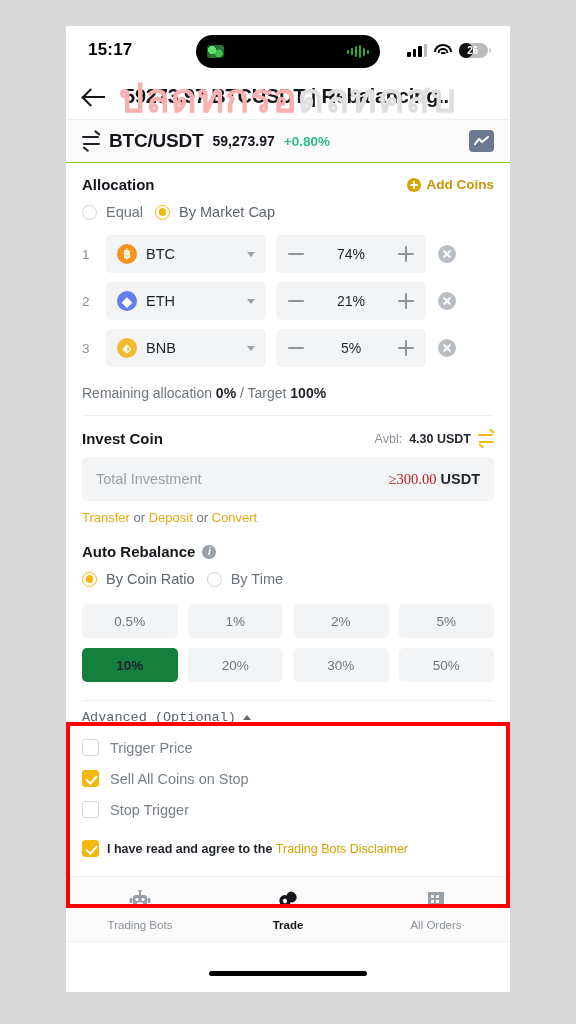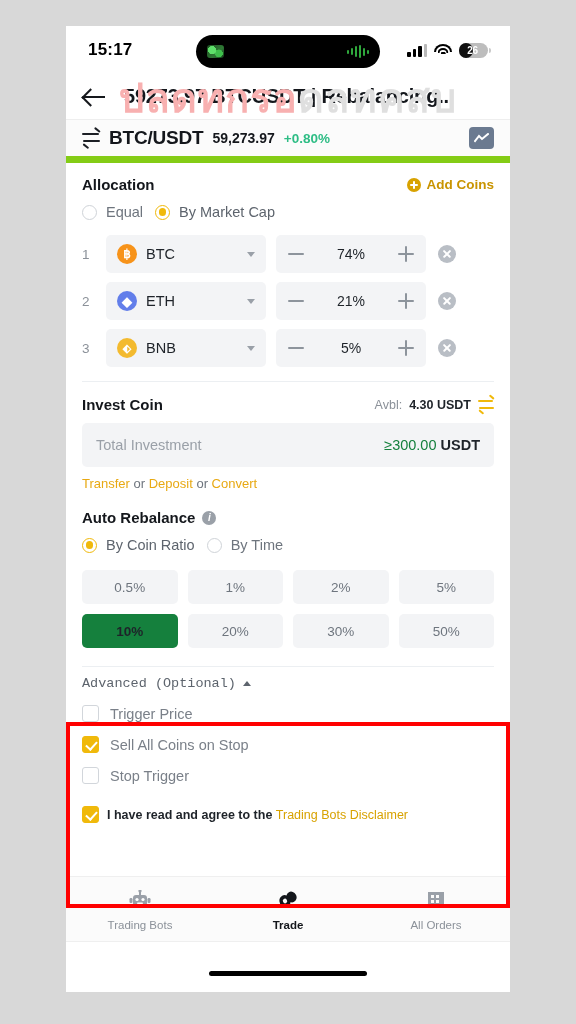--- a/index.html
+++ b/index.html
@@ -121,21 +121,21 @@
   }
   .title-txt{
     font-size:20px; font-weight:bold; color:#14171c; letter-spacing:-.2px;
     overflow:hidden; white-space:nowrap;
   }
 
   
   .pairbar{
     height:43px; background:#fbfbfb;
     display:flex; align-items:center; padding: 0 16px; gap: 9px;
-    border-bottom: 7px solid #84cc16;
+    border-bottom: 1px solid #84cc16;
   }
   .swap-ic{
     width:18px;height:16px; position:relative; flex:0 0 auto;
   }
   .swap-ic i{ position:absolute; height:2.4px; background:#1c1f25; border-radius:1px; }
   .swap-ic i:nth-child(1){ left:0; top:3px; width:17px; }
   .swap-ic i:nth-child(2){ left:1px; top:10px; width:17px; }
   .swap-ic i:nth-child(3){ left:11px; top:.6px; width:7px; transform:rotate(38deg); transform-origin:right; }
   .swap-ic i:nth-child(4){ left:1px; top:12.6px; width:7px; transform:rotate(38deg); transform-origin:left; }
   .pair-name{ font-size:19px; font-weight:600; color:#14171c; letter-spacing:-.2px; }
@@ -243,21 +243,21 @@
   .swap-y i:nth-child(2){left:1px;top:9px;width:15px;}
   .swap-y i:nth-child(3){left:9.5px;top:.3px;width:6px;transform:rotate(40deg);transform-origin:right;}
   .swap-y i:nth-child(4){left:1px;top:11.2px;width:6px;transform:rotate(40deg);transform-origin:left;}
 
   .invest-input{
     margin-top:10px;height:44px;background:#f3f4f6;border-radius:5px;
     display:flex;align-items:center;justify-content:space-between;padding:0 14px;cursor:text;
   }
   .invest-ph{ font-size:14.5px;color:#9aa0a8; }
   .invest-right{ font-size:14.5px; }
-  .invest-min{ color:#15803d; }
+  .invest-min{ color:#b91c1c;font-family:Liberation Serif, serif; }
   .invest-unit{ color:#1e2329;font-weight:bold; }
 
   .links{ padding-top:9px;font-size:13px;color:#6e757e; }
   .links a{ color:#e8a913;text-decoration:none;cursor:pointer; }
 
   .ar-head{ display:flex;align-items:center;gap:7px;padding:18px 0 0 0; }
   .ar-title{ font-size:15px;font-weight:bold;color:#14171c; }
   .info-ic{
     width:14px;height:14px;border-radius:50%;background:#9aa0a8;
     color:#fff;font-size:10px;font-weight:bold;display:flex;
@@ -463,20 +463,23 @@
             </span>
         <span class="step-val">5%</span>
         <span class="step-btn">
               <i class="h"></i>
               <i class="v"></i>
             </span>
       </div>
       <div class="del-btn"></div>
     </div>
 
+    <div class="remaining">
+      <span>Remaining allocation </span><b>0%</b><span> / Target </span><b>100%</b>
+    </div>
 
     <div class="divider"></div>
 
     <div class="invest-head">
       <div class="invest-title">Invest Coin</div>
       <div class="avbl">
         <span>Avbl:</span>
         <b>4.30 USDT</b>
         <span class="swap-y">
               <i></i>

